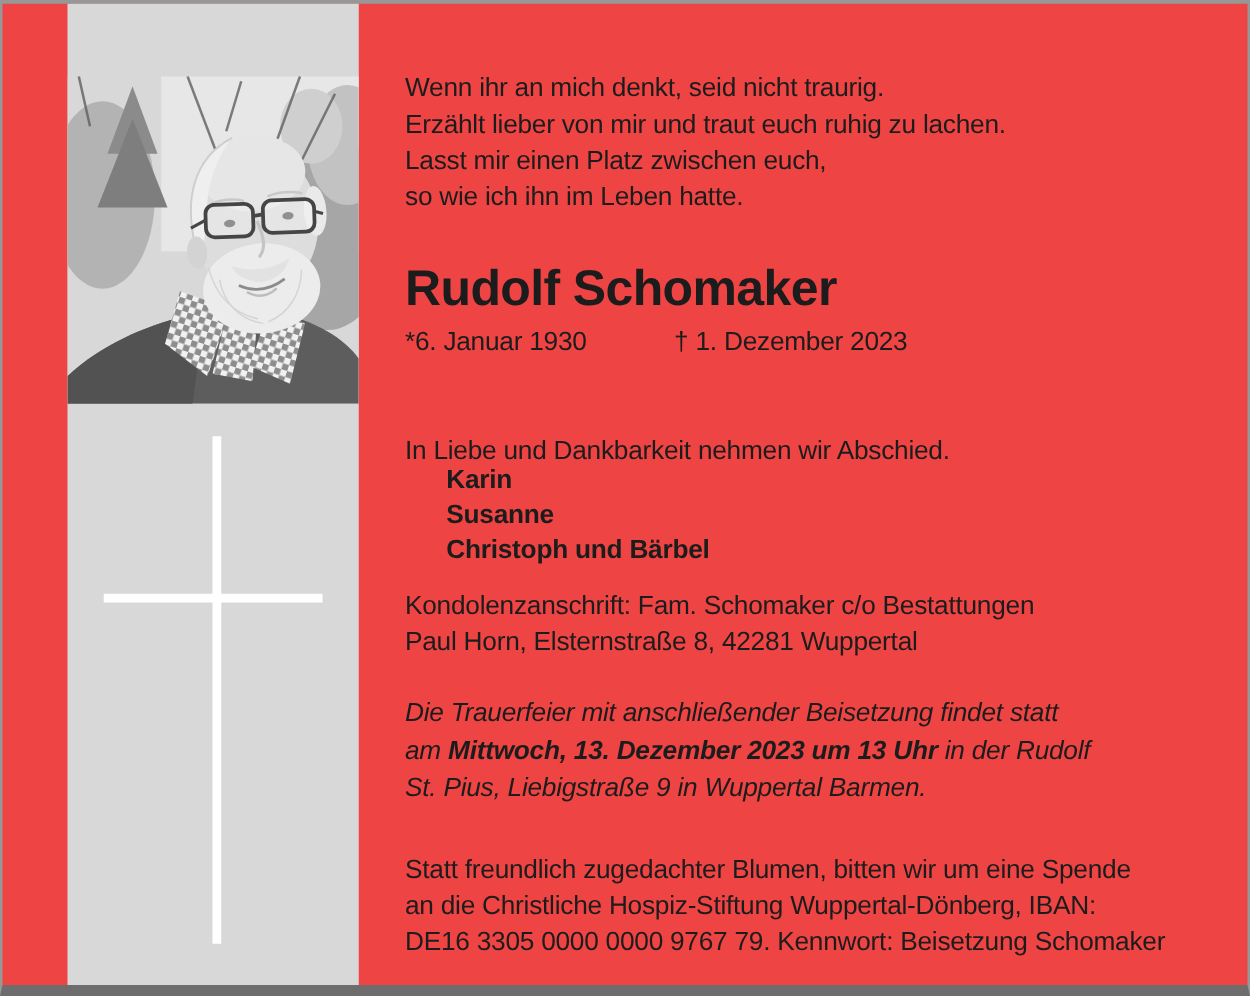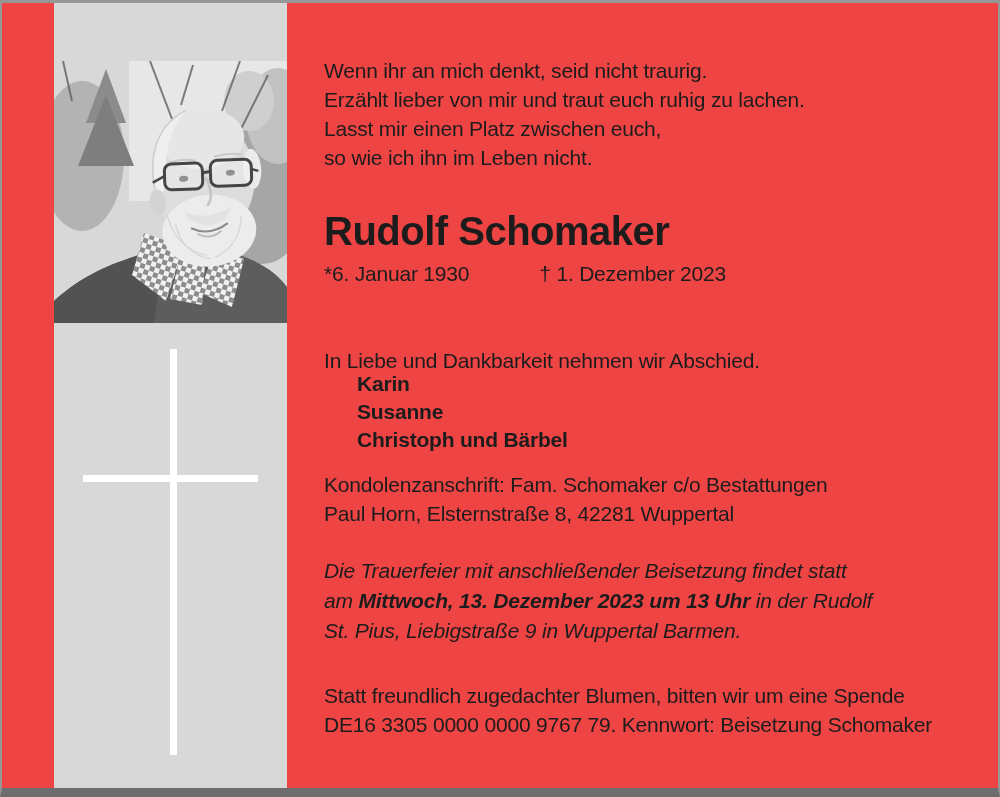--- a/index.html
+++ b/index.html
@@ -115,21 +115,21 @@
   </svg>
 
   <div class="cross-v"></div>
   <div class="cross-h"></div>
 
   <div class="text-col">
     <div class="block epitaph">
       <div>Wenn ihr an mich denkt, seid nicht traurig.</div>
       <div>Erzählt lieber von mir und traut euch ruhig zu lachen.</div>
       <div>Lasst mir einen Platz zwischen euch,</div>
-      <div>so wie ich ihn im Leben nicht.</div>
+      <div>so wie ich ihn im Leben hatte.</div>
     </div>
 
     <h1 class="block name">Rudolf Schomaker</h1>
 
     <div class="block dates">
       <span>*6. Januar 1930</span><span class="death">† 1. Dezember 2023</span>
     </div>
 
     <div class="block farewell">In Liebe und Dankbarkeit nehmen wir Abschied.</div>
 
@@ -145,17 +145,18 @@
     </div>
 
     <div class="block funeral">
       <div>Die Trauerfeier mit anschließender Beisetzung findet statt</div>
       <div><span>am </span><span class="b">Mittwoch, 13. Dezember 2023 um 13 Uhr</span><span> in der Rudolf</span></div>
       <div>St. Pius, Liebigstraße 9 in Wuppertal Barmen.</div>
     </div>
 
     <div class="block donation">
       <div>Statt freundlich zugedachter Blumen, bitten wir um eine Spende</div>
+      <div>an die Christliche Hospiz-Stiftung Wuppertal-Dönberg, IBAN:</div>
       <div>DE16 3305 0000 0000 9767 79. Kennwort: Beisetzung Schomaker</div>
     </div>
   </div>
 
 </div>
 
 </body></html>

